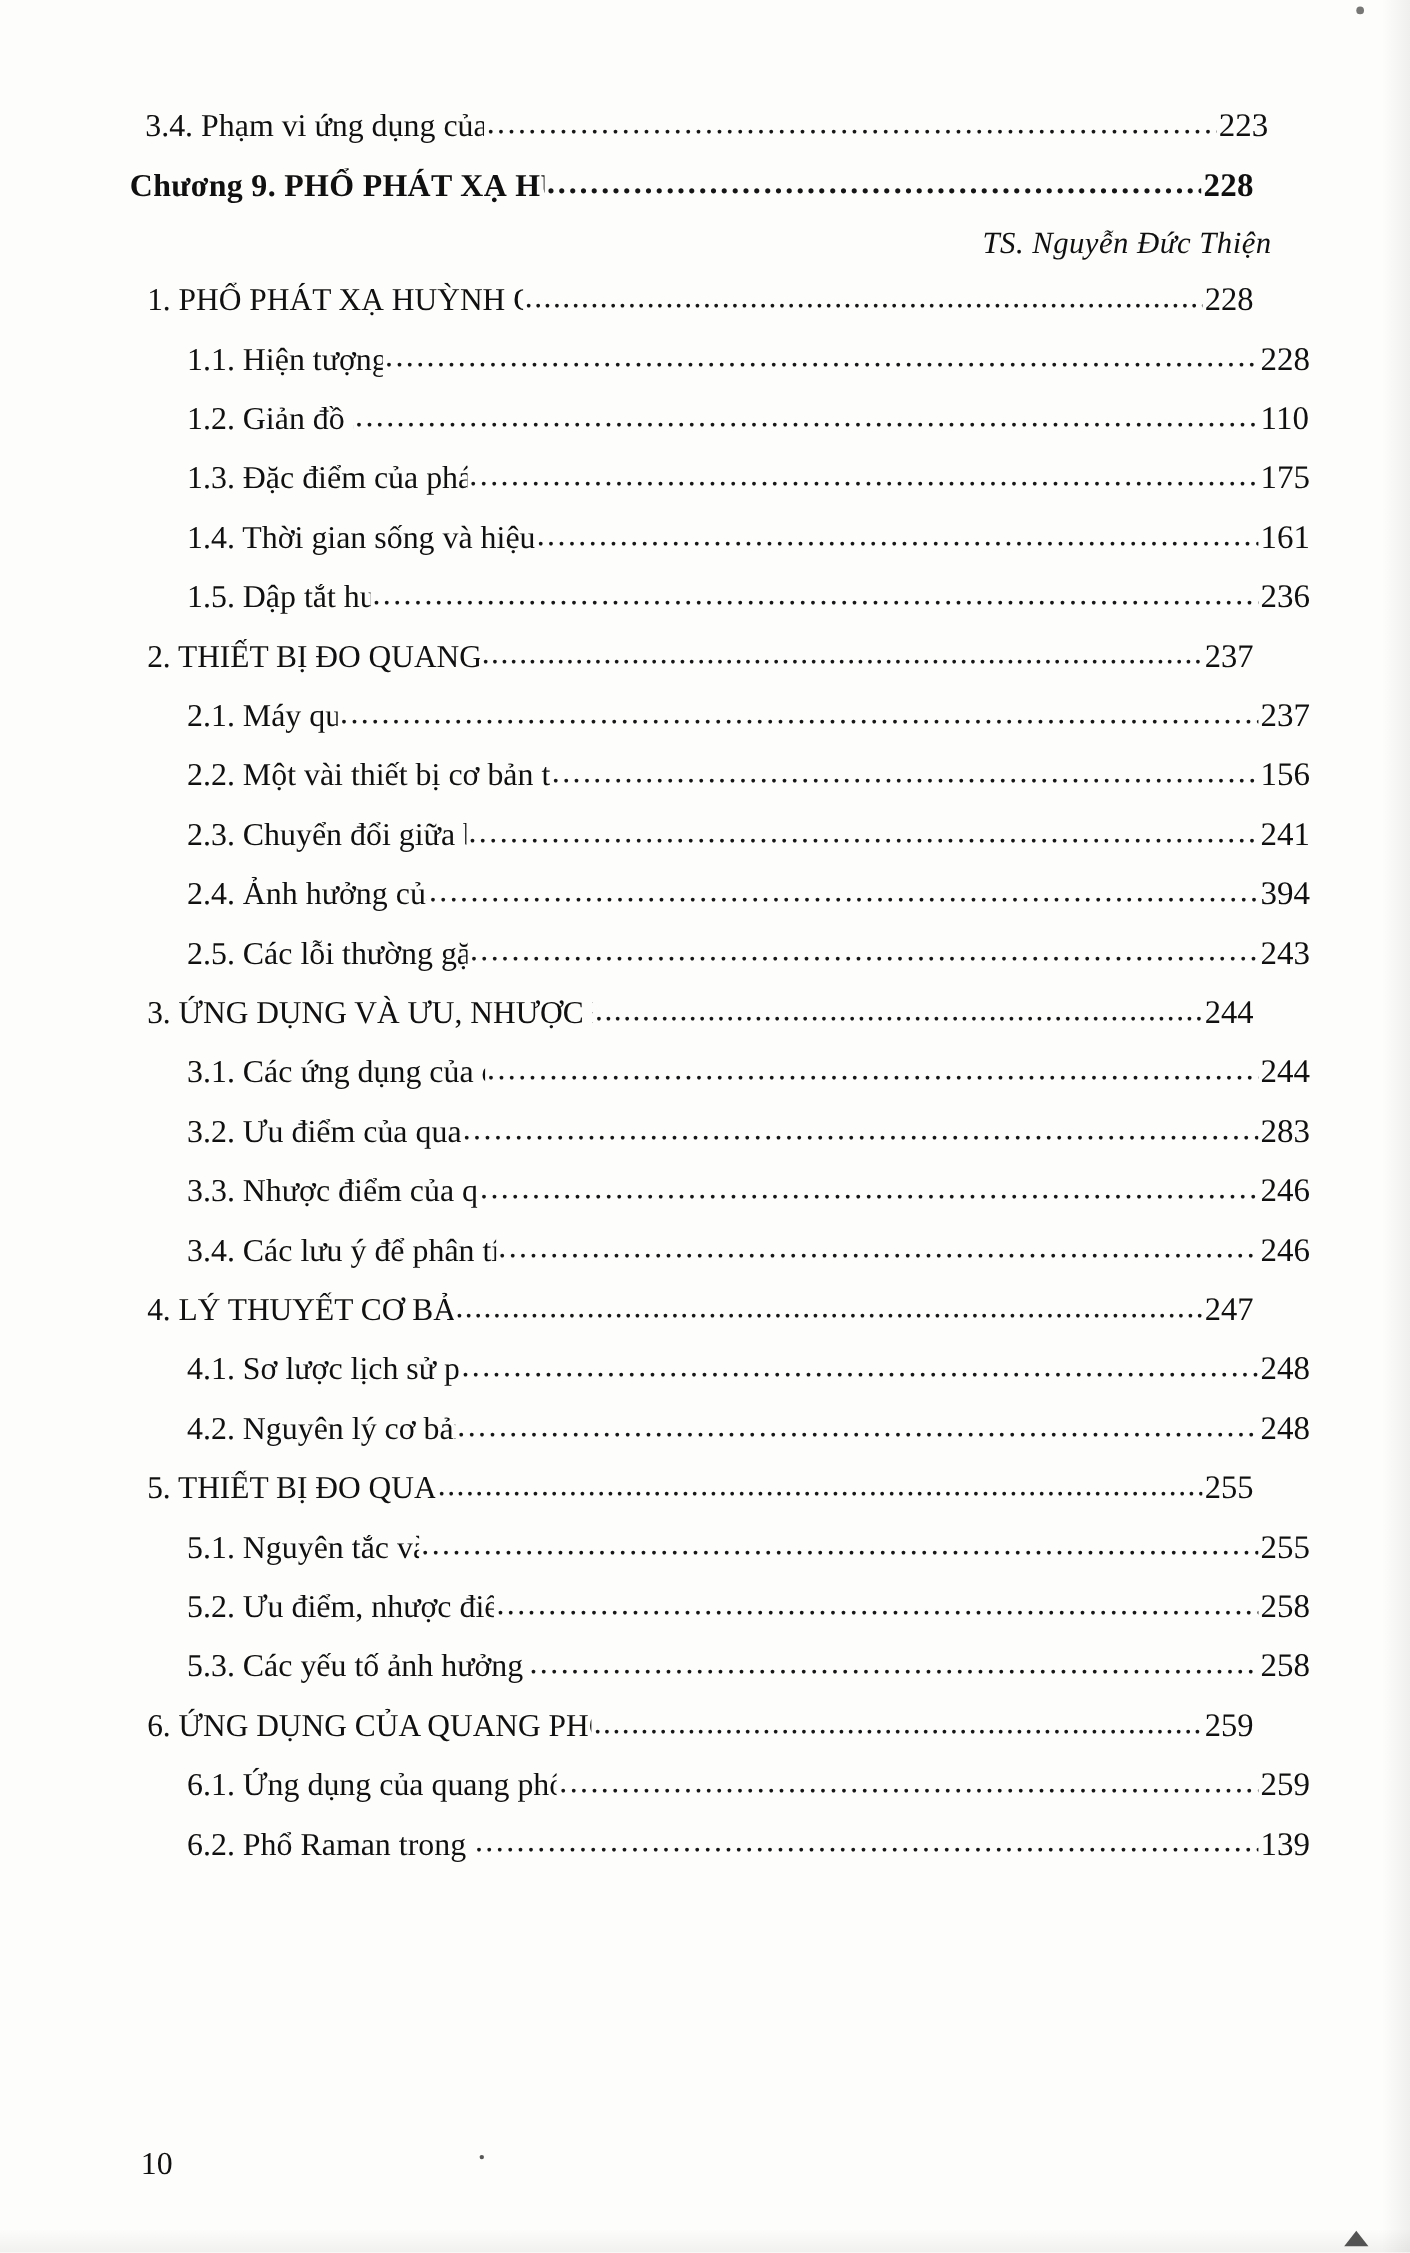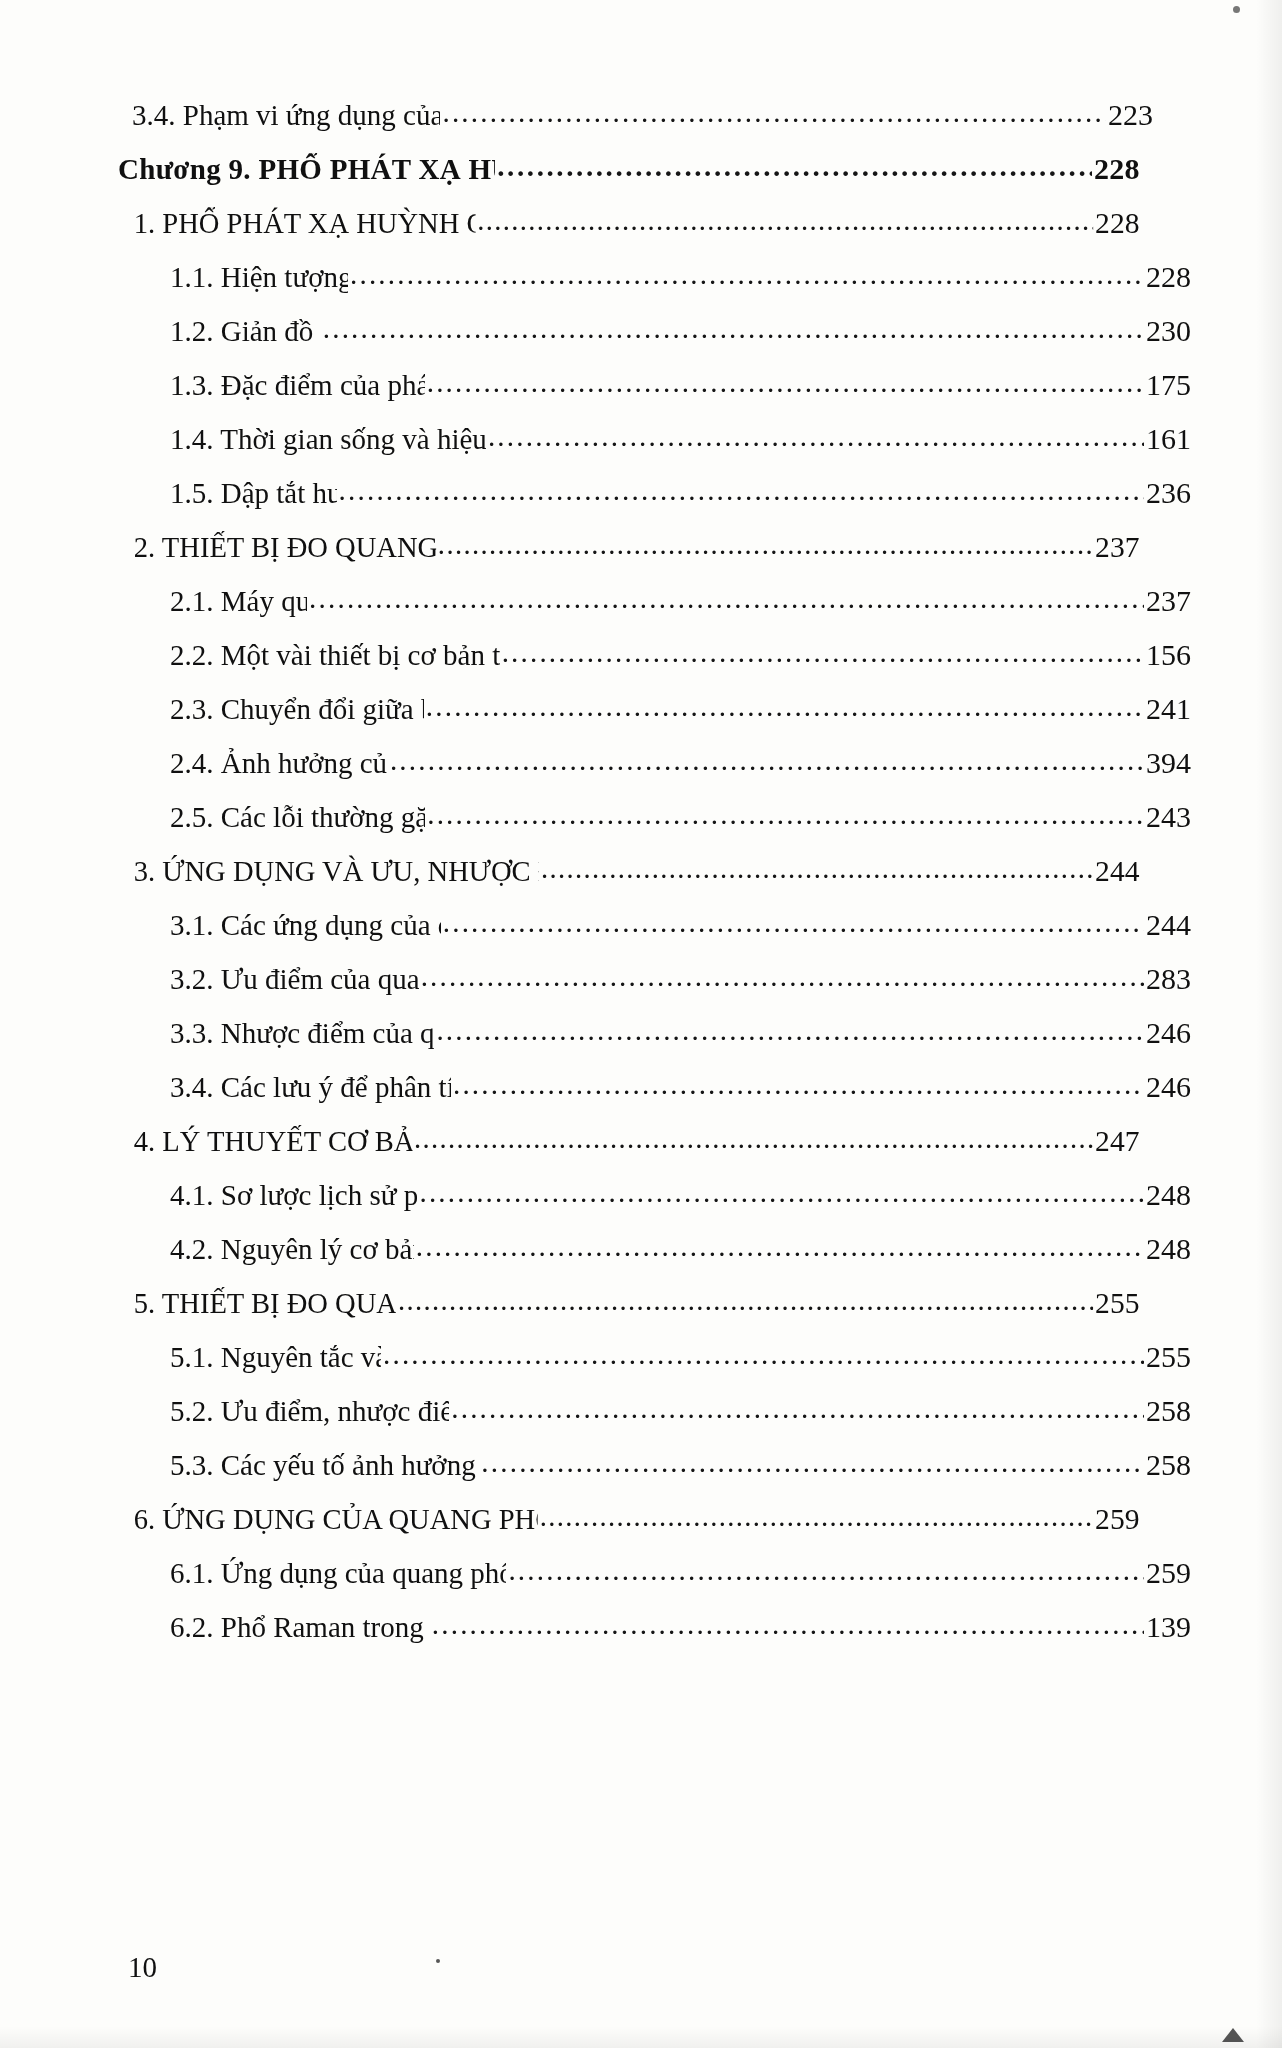--- a/index.html
+++ b/index.html
@@ -177,34 +177,35 @@
       <div class="row lvl-top">
         <span class="txt">3.4. Phạm vi ứng dụng của phương pháp phổ hồng ngoại</span>
         <span class="leader"></span>
         <span class="pg">223</span>
       </div>
       <div class="row lvl-chapter">
         <span class="txt">Chương 9. PHỔ PHÁT XẠ HUỲNH QUANG  VÀ PHỔ TÁN XẠ RAMAN</span>
         <span class="leader"></span>
         <span class="pg">228</span>
       </div>
+      <div class="author">TS. Nguyễn Đức Thiện</div>
       <div class="row lvl-main dense caps">
         <span class="txt">1. PHỔ PHÁT XẠ HUỲNH QUANG VÀ CÁC KHÁI NIỆM</span>
         <span class="leader"></span>
         <span class="pg">228</span>
       </div>
       <div class="row lvl-sub">
         <span class="txt">1.1. Hiện tượng phát quang</span>
         <span class="leader"></span>
         <span class="pg">228</span>
       </div>
       <div class="row lvl-sub">
         <span class="txt">1.2. Giản đồ Jablonski</span>
         <span class="leader"></span>
-        <span class="pg">230</span>
+        <span class="pg">110</span>
       </div>
       <div class="row lvl-sub">
         <span class="txt">1.3. Đặc điểm của phát quang huỳnh quang</span>
         <span class="leader"></span>
         <span class="pg">175</span>
       </div>
       <div class="row lvl-sub">
         <span class="txt">1.4. Thời gian sống và hiệu suất lượng tử của huỳnh quang</span>
         <span class="leader"></span>
         <span class="pg">161</span>

